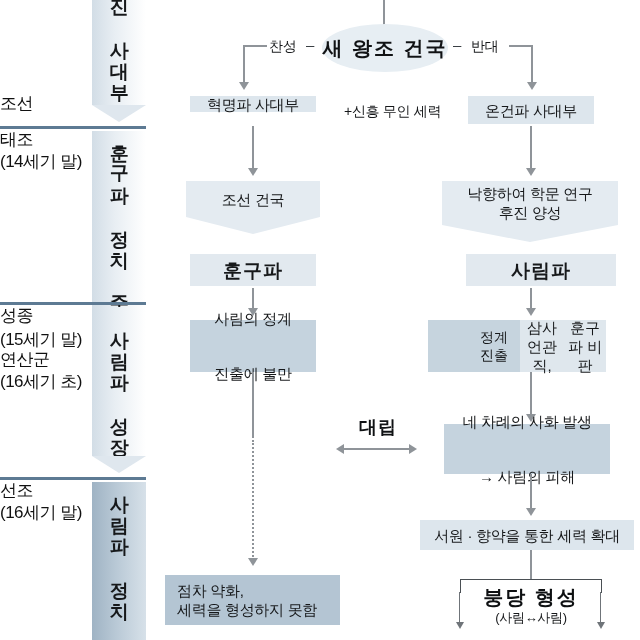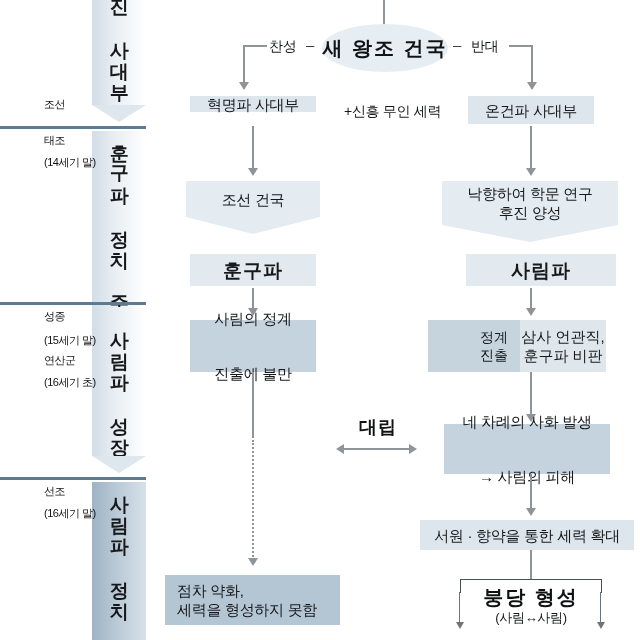--- a/index.html
+++ b/index.html
@@ -13,26 +13,25 @@
   }
   #stage{position:absolute;left:0;top:0;width:640px;height:640px;}
   .abs{position:absolute;box-sizing:border-box;}
 
   
   .era-divider{
     background:#5d7a93;
     height:3px;
   }
   .era-label{
-    font-size:11px;
+    font-size:17px;
     line-height:24px;
     color:#111;
     white-space:nowrap;
     letter-spacing:-0.5px;
-    padding-left:44px;
   }
   .tl-arrow{
     width:54px;
     display:flex;
     flex-direction:column;
     align-items:center;
   }
   .tl-body{
     width:54px;
     flex:1 1 auto;
@@ -286,21 +285,21 @@
   </div>
 
   <div class="abs vline" style="left:530px;top:288px;height:22px;"></div>
   <div class="abs arrowdown" style="left:526px;top:308px;"></div>
 
   <div class="abs split" style="left:428px;top:320px;width:178px;height:52px;">
     <div class="c-l" style="width:52px;flex-direction:column;">
       <span>정계</span>
       <span>진출</span>
     </div>
-    <div class="c-r" style="flex-direction:column;">
+    <div class="c-r" style="">
       <span>삼사 언관직,</span>
       <span>훈구파 비판</span>
     </div>
   </div>
 
   <div class="abs vline" style="left:530px;top:372px;height:44px;"></div>
   <div class="abs arrowdown" style="left:526px;top:414px;"></div>
 
   <div class="abs oppose-label" style="left:359px;top:415px;">대립</div>
   <div class="abs arrowleft" style="left:336px;top:444px;"></div>

